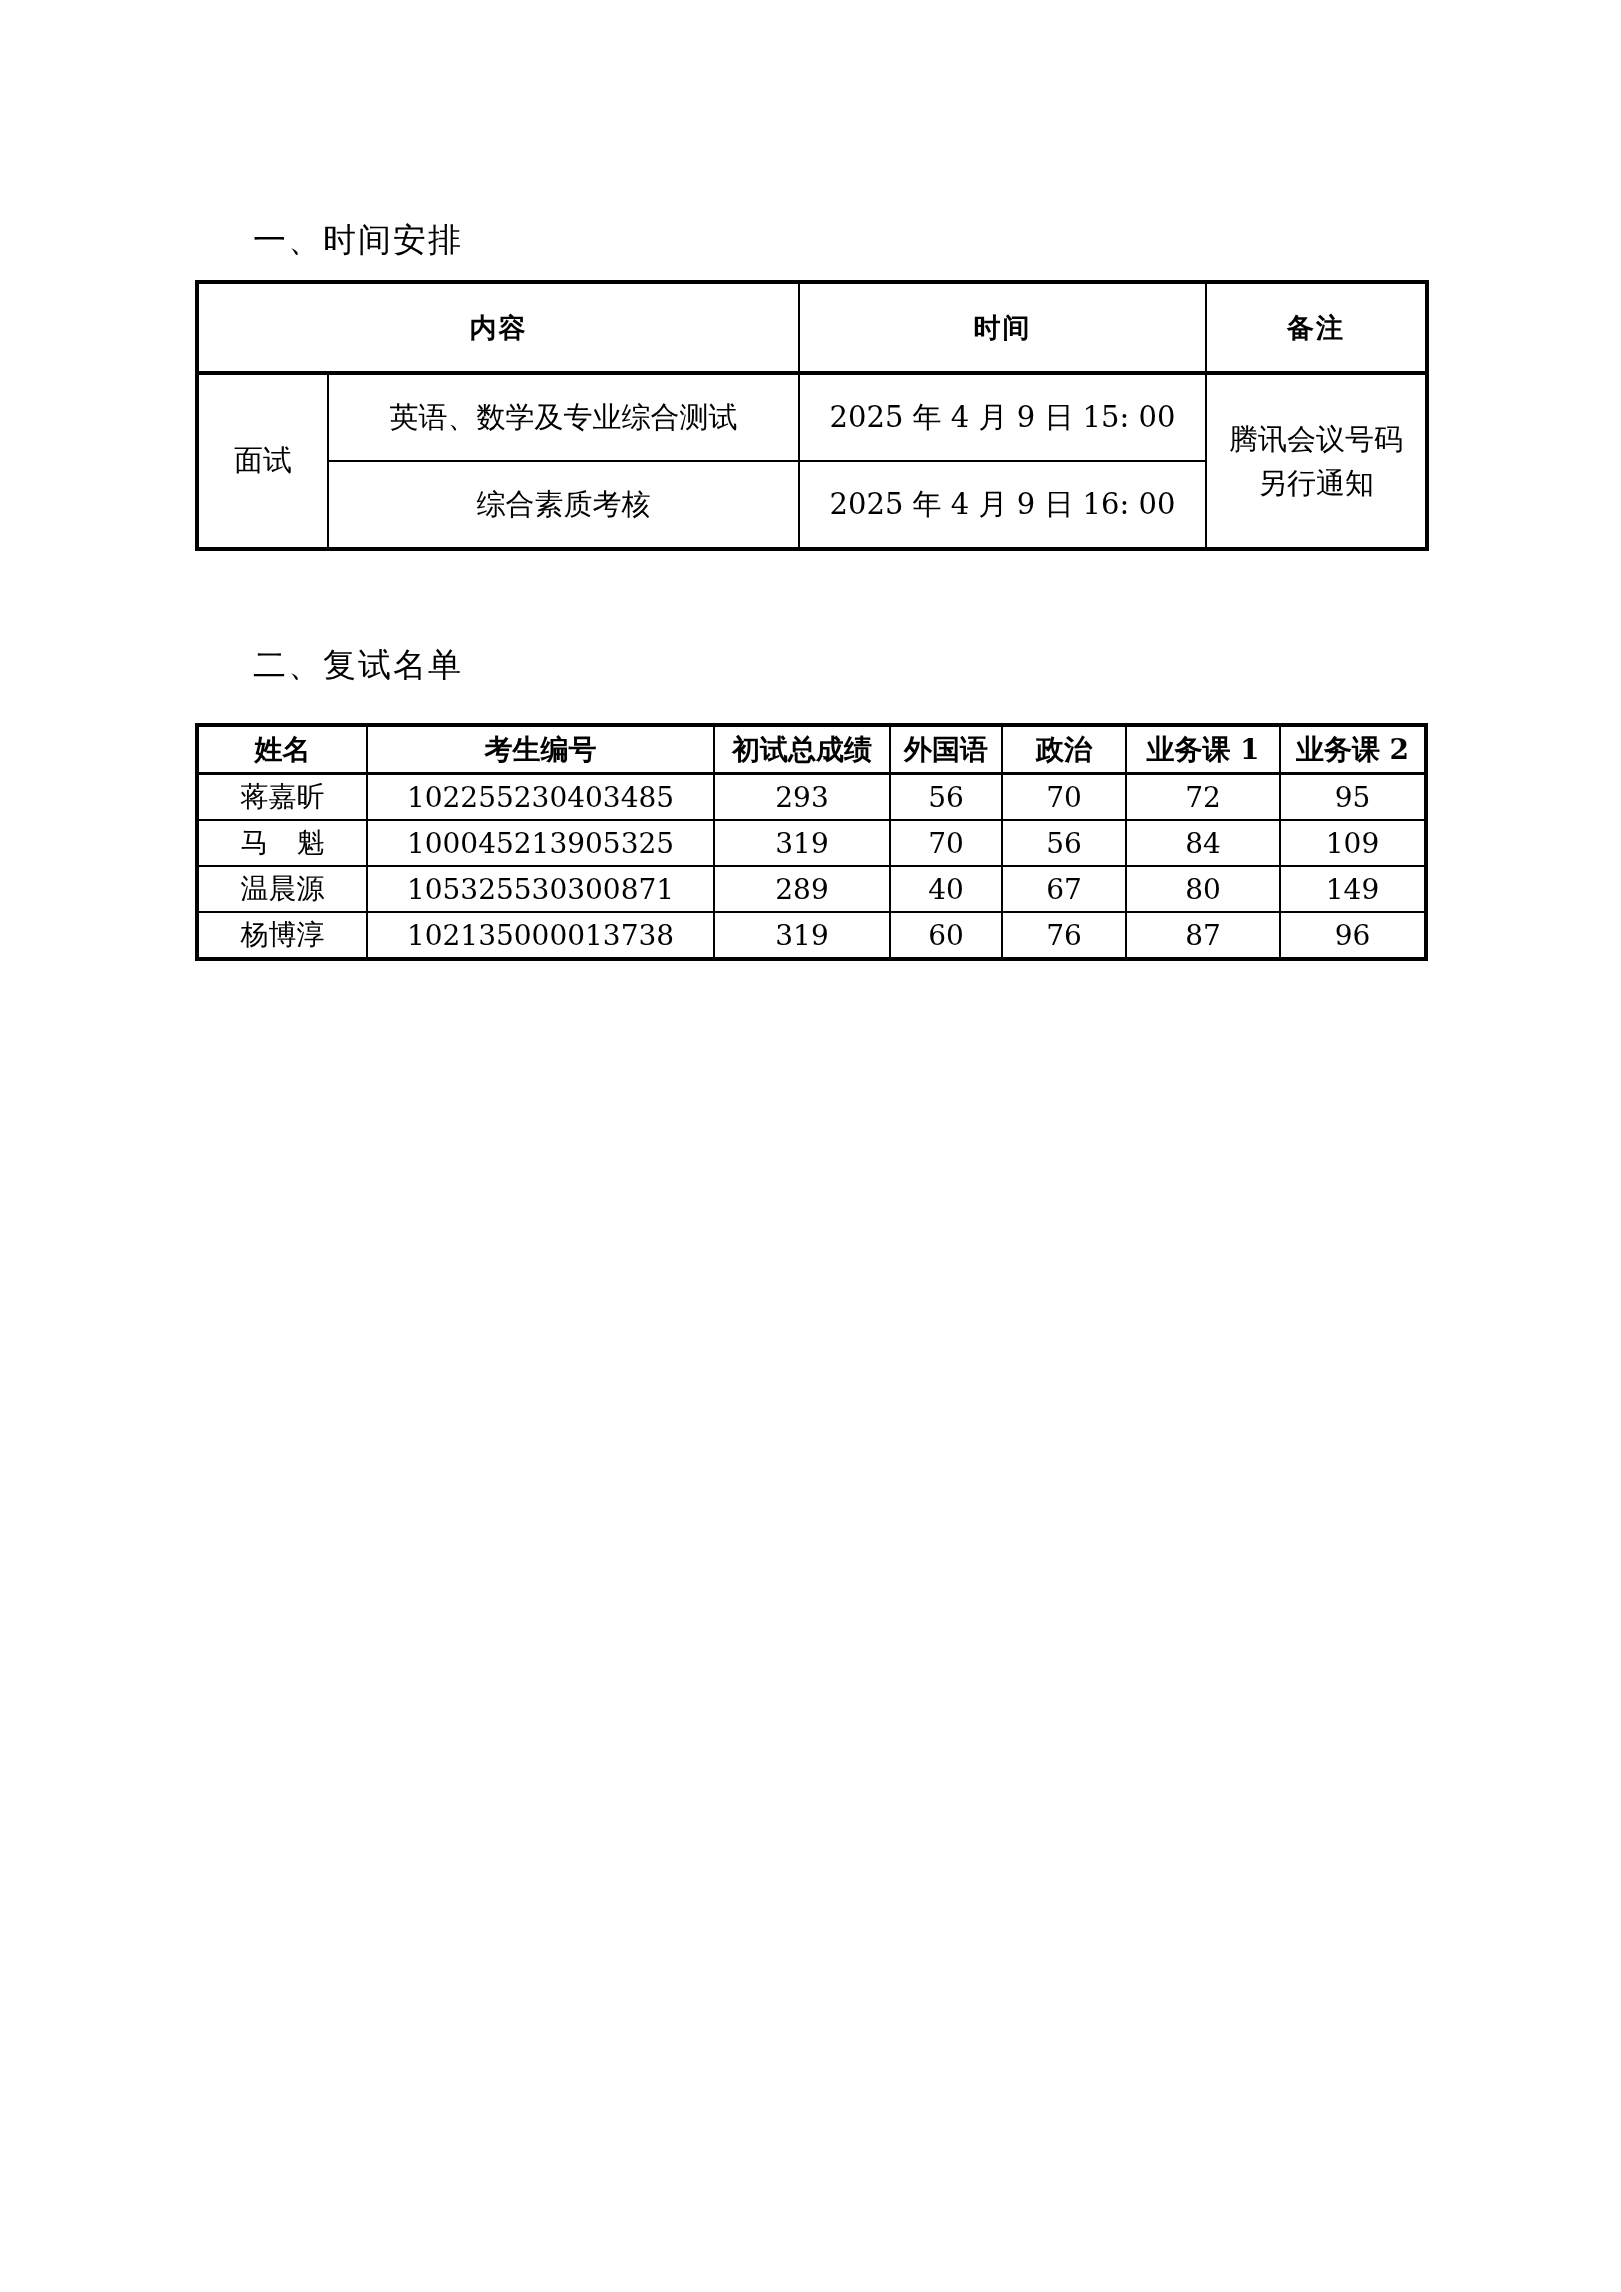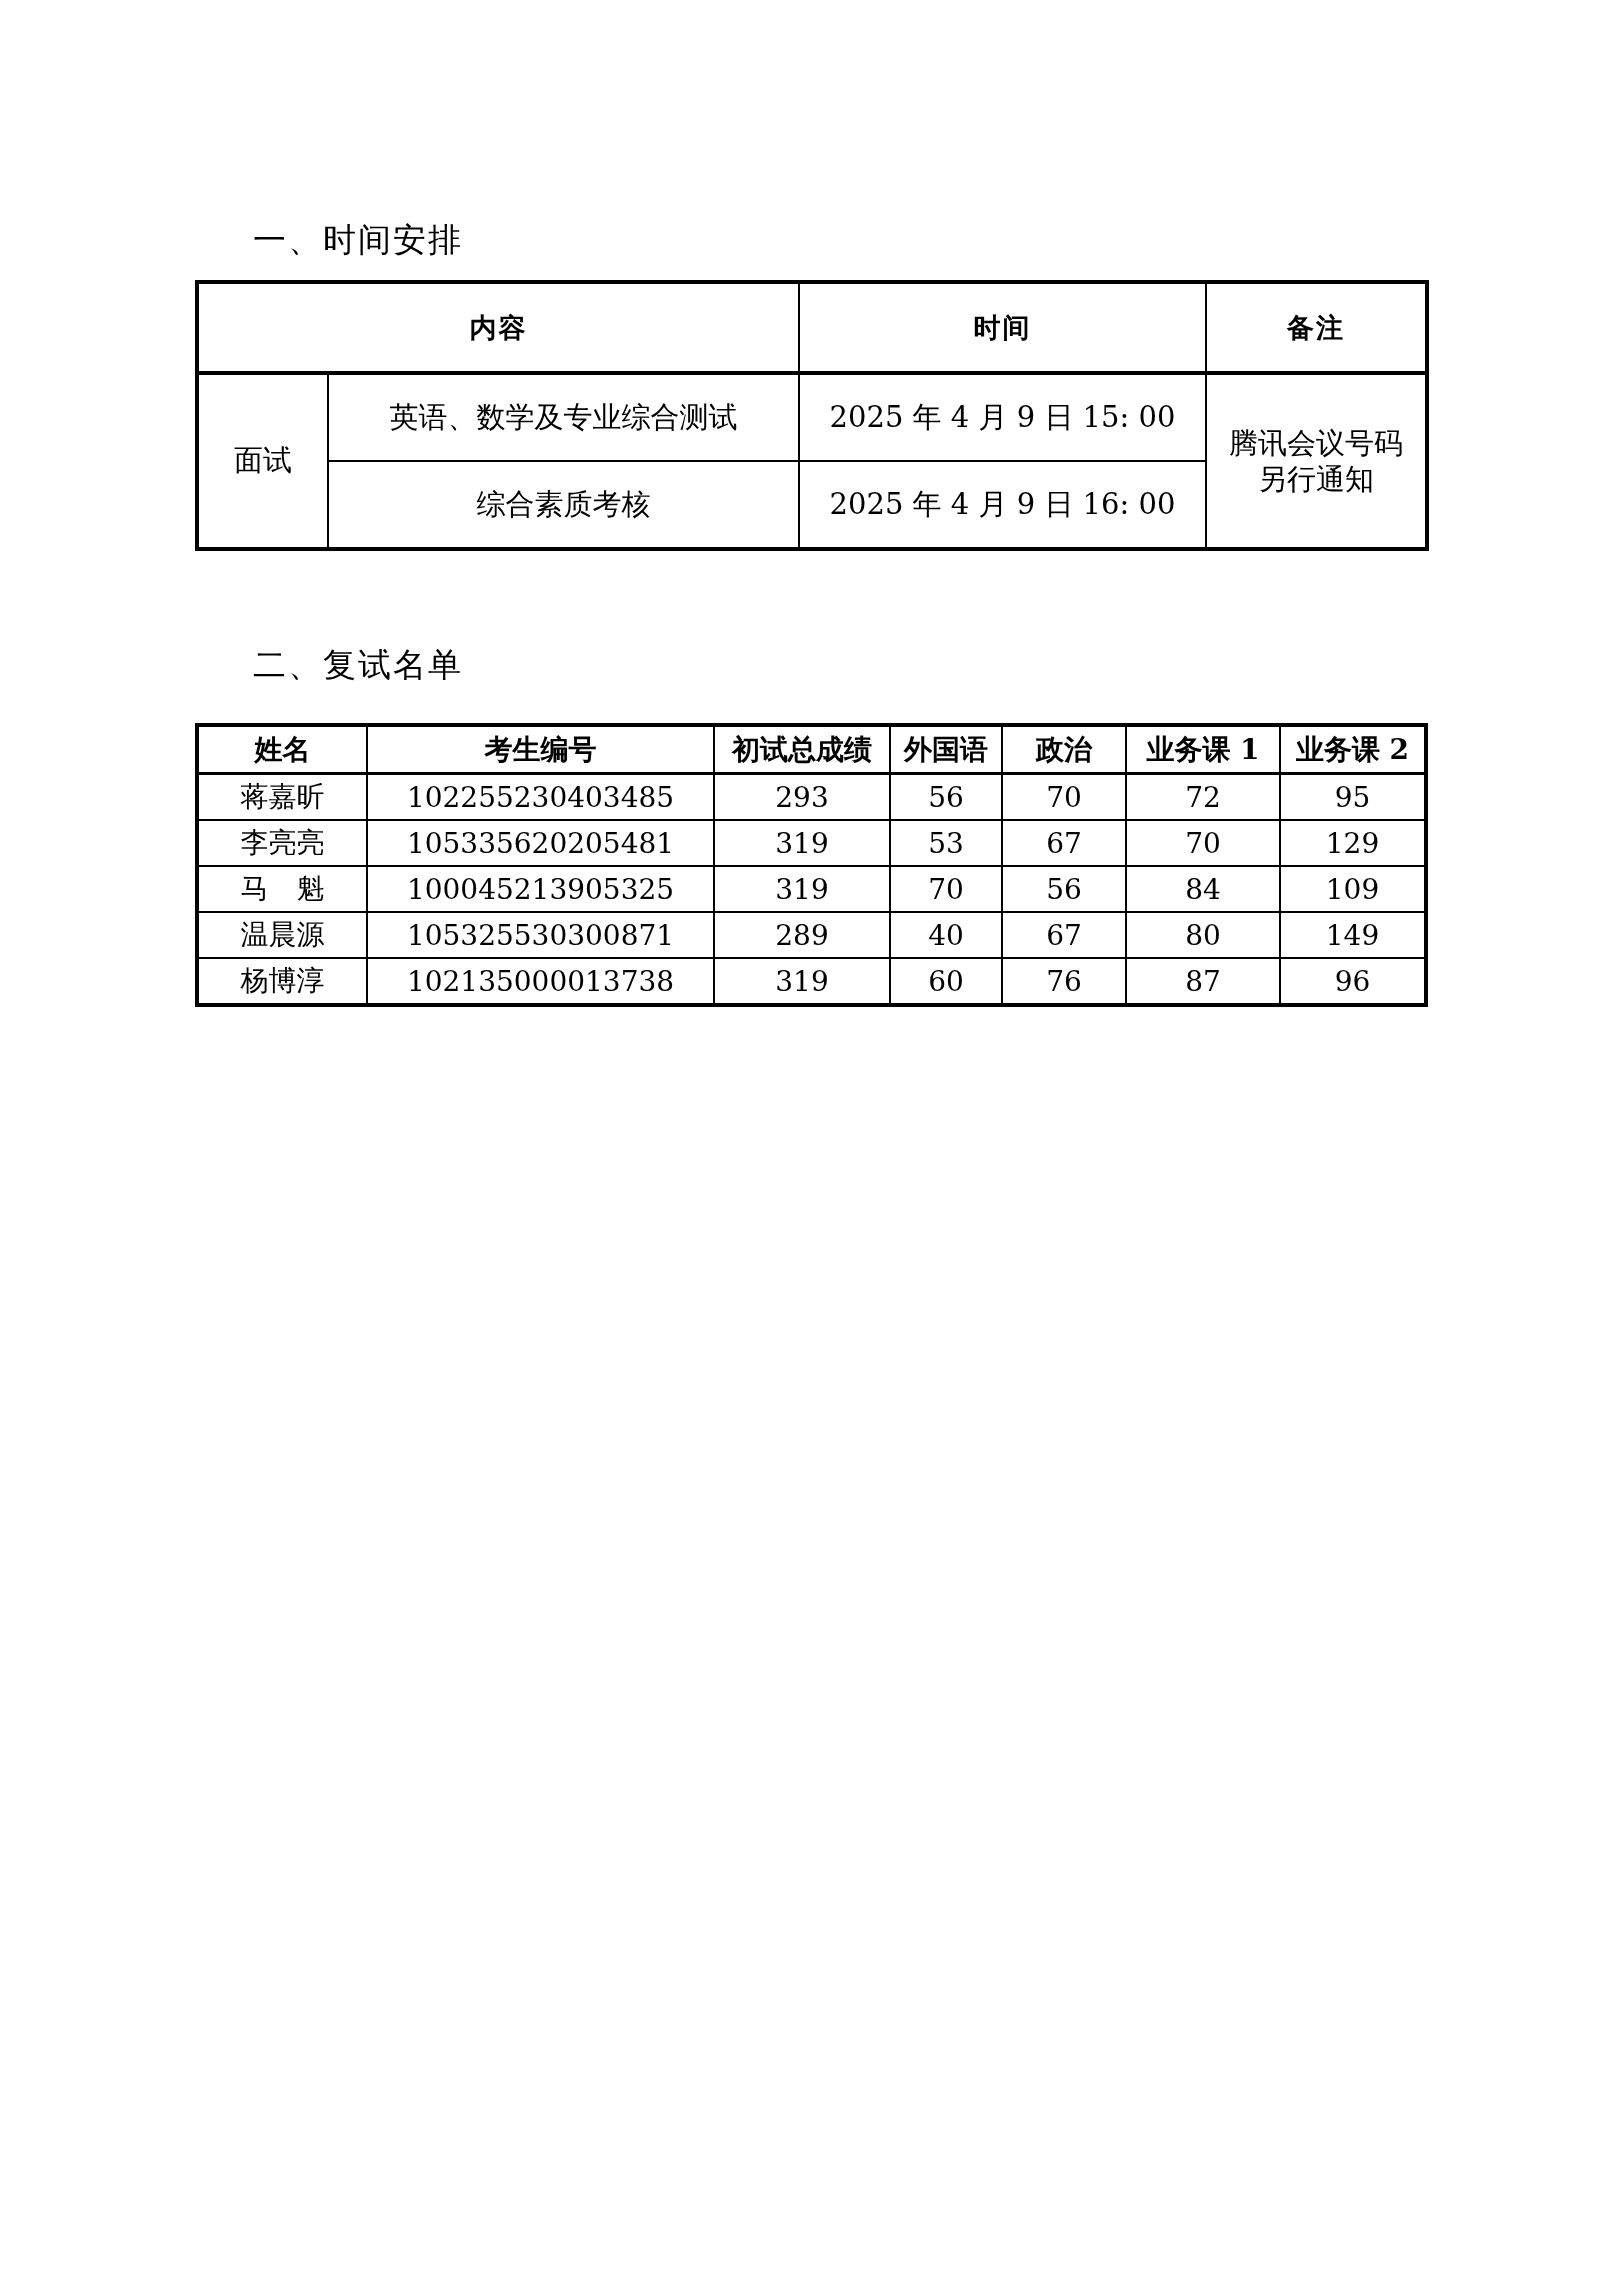--- a/index.html
+++ b/index.html
@@ -47,21 +47,21 @@
   .tbl1 td { font-size: 29px; }
   .tbl1 tr.hdr td {
     height: 87px;
     font-weight: bold;
     font-size: 27px;
     border-bottom: 4.9px solid #000;
     letter-spacing: 2px;
   }
   .tbl1 tr.r td { height: 85px; }
   .tbl1 td.note {
-    line-height: 36px;
+    line-height: 44px;
     padding: 0 14.7px;
     text-align: center;
   }
 
   
   .tbl2 { left: 195px; top: 723px; width: 1230px; }
   .tbl2 td { font-size: 28px; }
   .tbl2 tr.hdr td {
     height: 45px;
     font-weight: bold;
@@ -127,29 +127,20 @@
       <tr class="row">
         <td>蒋嘉昕</td>
         <td>102255230403485</td>
         <td>293</td>
         <td>56</td>
         <td>70</td>
         <td>72</td>
         <td>95</td>
       </tr>
       <tr class="row">
-        <td>李亮亮</td>
-        <td>105335620205481</td>
-        <td>319</td>
-        <td>53</td>
-        <td>67</td>
-        <td>70</td>
-        <td>129</td>
-      </tr>
-      <tr class="row">
         <td>马　魁</td>
         <td>100045213905325</td>
         <td>319</td>
         <td>70</td>
         <td>56</td>
         <td>84</td>
         <td>109</td>
       </tr>
       <tr class="row">
         <td>温晨源</td>

